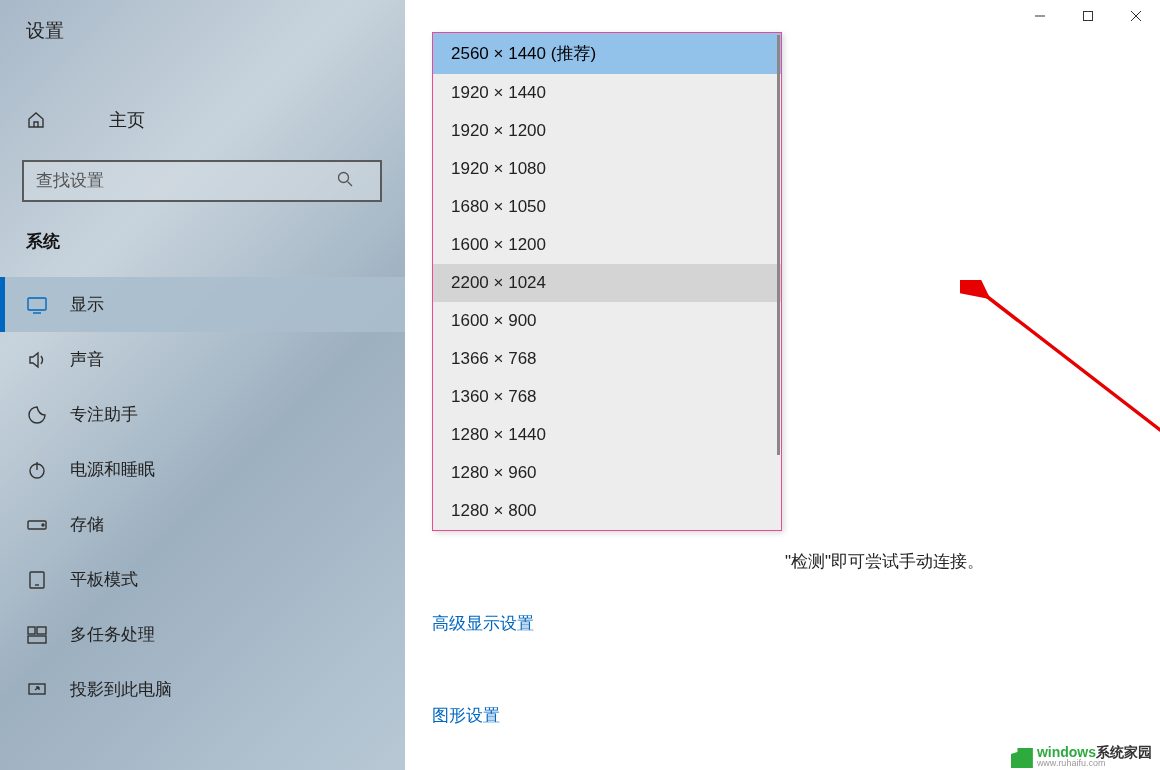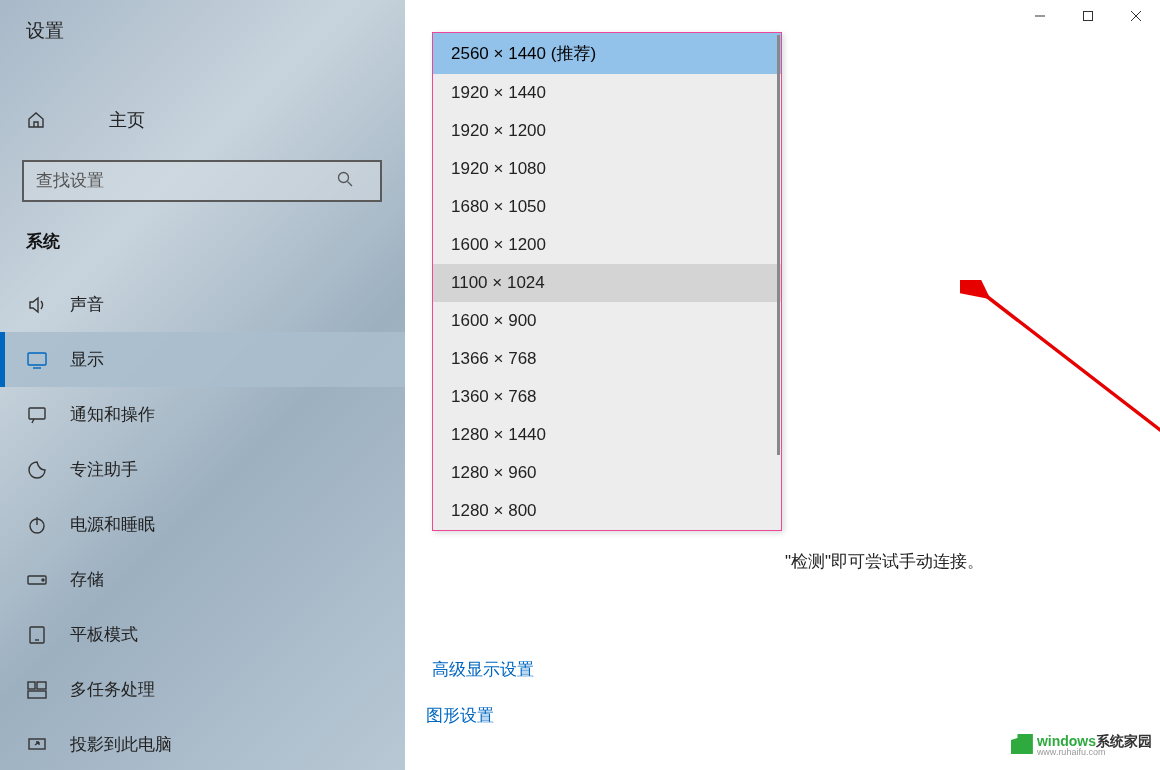--- a/index.html
+++ b/index.html
@@ -142,47 +142,47 @@
   position: absolute;
   left: 380px;
   top: 550px;
   font-size: 17px;
   color: #222;
 }
 
 .link1 {
   position: absolute;
   left: 27px;
-  top: 658px;
+  top: 612px;
   font-size: 17px;
   color: #0067c0;
   cursor: pointer;
 }
 .link2 {
   position: absolute;
-  left: 21px;
+  left: 27px;
   top: 704px;
   font-size: 17px;
   color: #0067c0;
   cursor: pointer;
 }
 
 .arrow-annot {
   position: absolute;
   left: 555px;
   top: 280px;
   pointer-events: none;
 }
 
 .watermark {
   position: absolute;
   right: 8px;
-  bottom: 13px;
-  display: flex;
-  align-items: flex-start;
+  bottom: 2px;
+  display: flex;
+  align-items: flex-end;
   gap: 4px;
 }
 .wm-logo {
   width: 22px; height: 20px;
   background: #2eaa3f;
   clip-path: polygon(0 100%, 0 30%, 30% 20%, 30% 0, 100% 0, 100% 100%);
 }
 .wm-txt { display:flex; flex-direction:column; line-height:1; }
 .wm-main { font-size: 14px; font-weight:600; }
 .wm-main .g { color:#2eaa3f; }
@@ -213,46 +213,37 @@
         <svg width="18" height="18" viewBox="0 0 18 18" fill="none" stroke="#555" stroke-width="1.3">
           <circle cx="7.5" cy="7.5" r="5"></circle>
             <line x1="11.5" y1="11.5" x2="16" y2="16"></line>
         </svg>
       </span>
     </div>
 
     <div class="section-label">系统</div>
 
     <ul class="nav-list">
+      <li class="nav-item active">
+        <span class="ic">
+          <svg width="20" height="18" viewBox="0 0 20 18" fill="none" stroke="#0067c0" stroke-width="1.4">
+              <rect x="1" y="2" width="18" height="12" rx="1"></rect>
+              <line x1="6" y1="17" x2="14" y2="17"></line>
+            </svg>
+        </span>
+        <span>显示</span>
+      </li>
       <li class="nav-item">
         <span class="ic">
           <svg width="20" height="18" viewBox="0 0 20 18" fill="none" stroke="#333" stroke-width="1.4">
               <path d="M3 6 H6 L11 2 V16 L6 12 H3 Z"></path>
               <path d="M14 5 Q17 9 14 13"></path>
             </svg>
         </span>
         <span>声音</span>
-      </li>
-      <li class="nav-item active">
-        <span class="ic">
-          <svg width="20" height="18" viewBox="0 0 20 18" fill="none" stroke="#0067c0" stroke-width="1.4">
-              <rect x="1" y="2" width="18" height="12" rx="1"></rect>
-              <line x1="6" y1="17" x2="14" y2="17"></line>
-            </svg>
-        </span>
-        <span>显示</span>
-      </li>
-      <li class="nav-item">
-        <span class="ic">
-          <svg width="20" height="18" viewBox="0 0 20 18" fill="none" stroke="#333" stroke-width="1.4">
-              <rect x="2" y="2" width="16" height="11" rx="1"></rect>
-              <path d="M7 13 L5 17"></path>
-            </svg>
-        </span>
-        <span>通知和操作</span>
       </li>
       <li class="nav-item">
         <span class="ic">
           <svg width="20" height="20" viewBox="0 0 20 20" fill="none" stroke="#333" stroke-width="1.4">
               <path d="M10 2 A8 8 0 1 0 18 10 Q12 10 10 2 Z"></path>
             </svg>
         </span>
         <span>专注助手</span>
       </li>
       <li class="nav-item">
@@ -326,21 +317,21 @@
     </div>
 
     <div class="dropdown">
       <ul class="dropdown-list">
         <li class="dropdown-item recommended"><span>2560 × 1440</span><span> (推荐)</span></li>
         <li class="dropdown-item">1920 × 1440</li>
         <li class="dropdown-item">1920 × 1200</li>
         <li class="dropdown-item">1920 × 1080</li>
         <li class="dropdown-item">1680 × 1050</li>
         <li class="dropdown-item">1600 × 1200</li>
-        <li class="dropdown-item hover">1100 × 1024</li>
+        <li class="dropdown-item hover">2200 × 1024</li>
         <li class="dropdown-item">1600 × 900</li>
         <li class="dropdown-item">1366 × 768</li>
         <li class="dropdown-item">1360 × 768</li>
         <li class="dropdown-item">1280 × 1440</li>
         <li class="dropdown-item">1280 × 960</li>
         <li class="dropdown-item">1280 × 800</li>
         <div class="dd-scrollbar"></div>
       </ul>
     </div>
 

